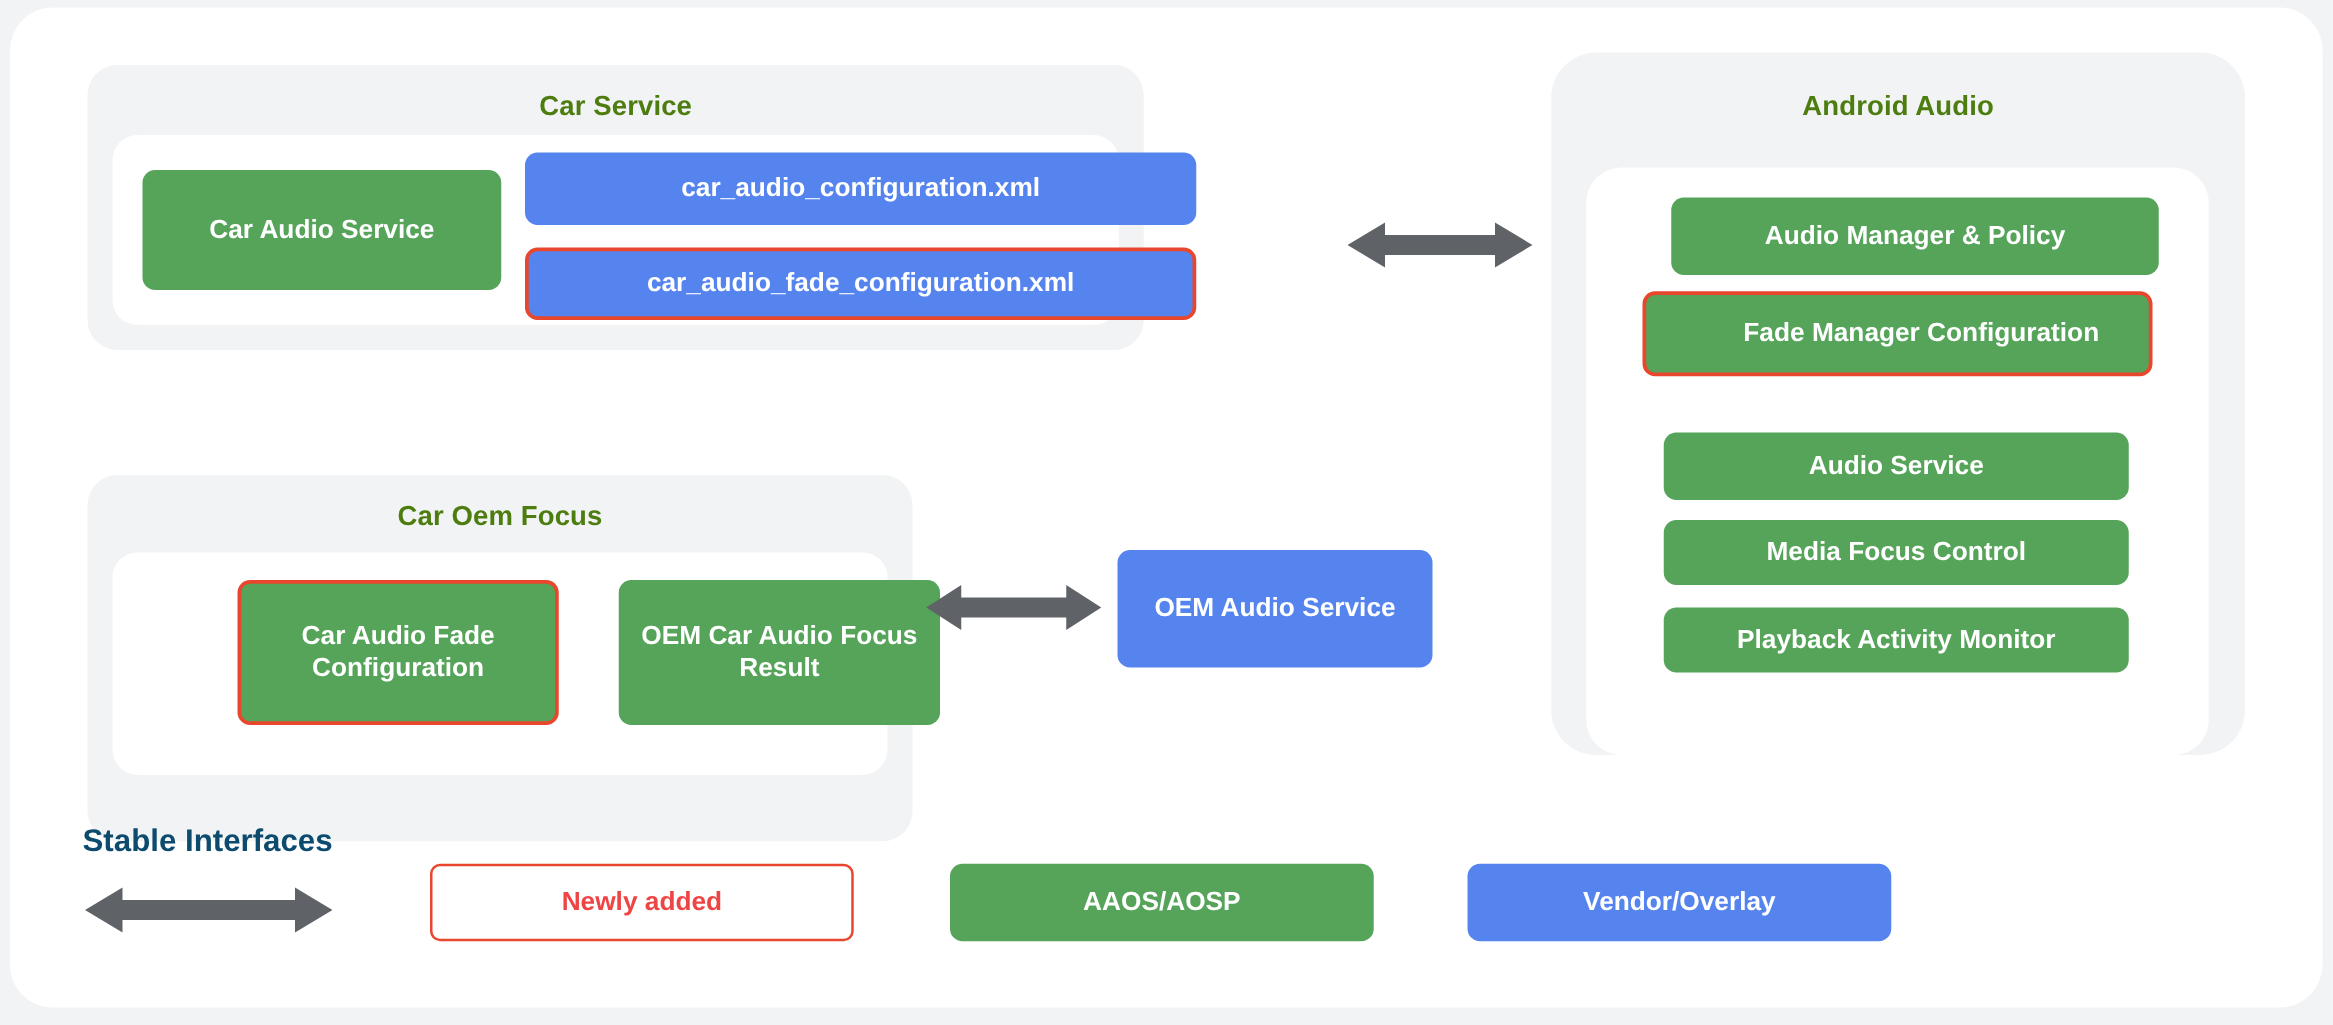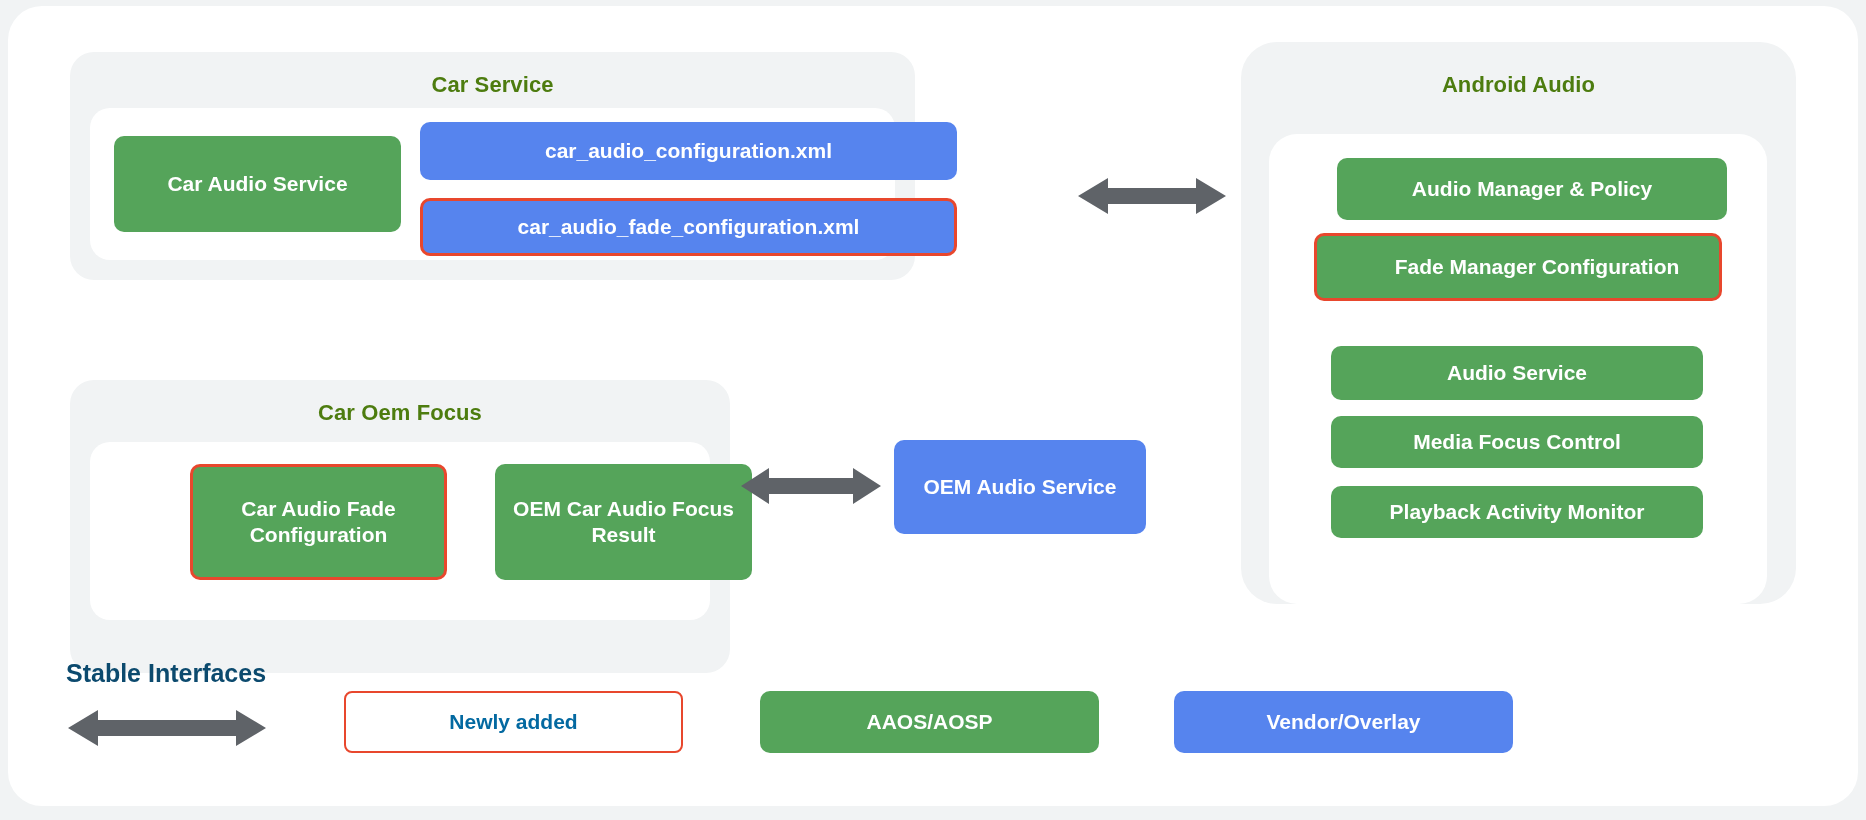--- a/index.html
+++ b/index.html
@@ -63,21 +63,21 @@
     border-radius: 10px;
     box-sizing: border-box;
     line-height: 1.22;
     padding: 2px 6px;
   }
   .node.green { background: #55a45a; }
   .node.blue  { background: #5684ee; }
   .node.new   { border: 3px solid #e8472d; }
   .node.legend-white {
     background: #ffffff;
-    color: #0369a1;
+    color: #ef4444;
     border: 2px solid #e8472d;
     border-radius: 8px;
   }
 
   
   .arrow {
     position: absolute;
     display: block;
   }
   

